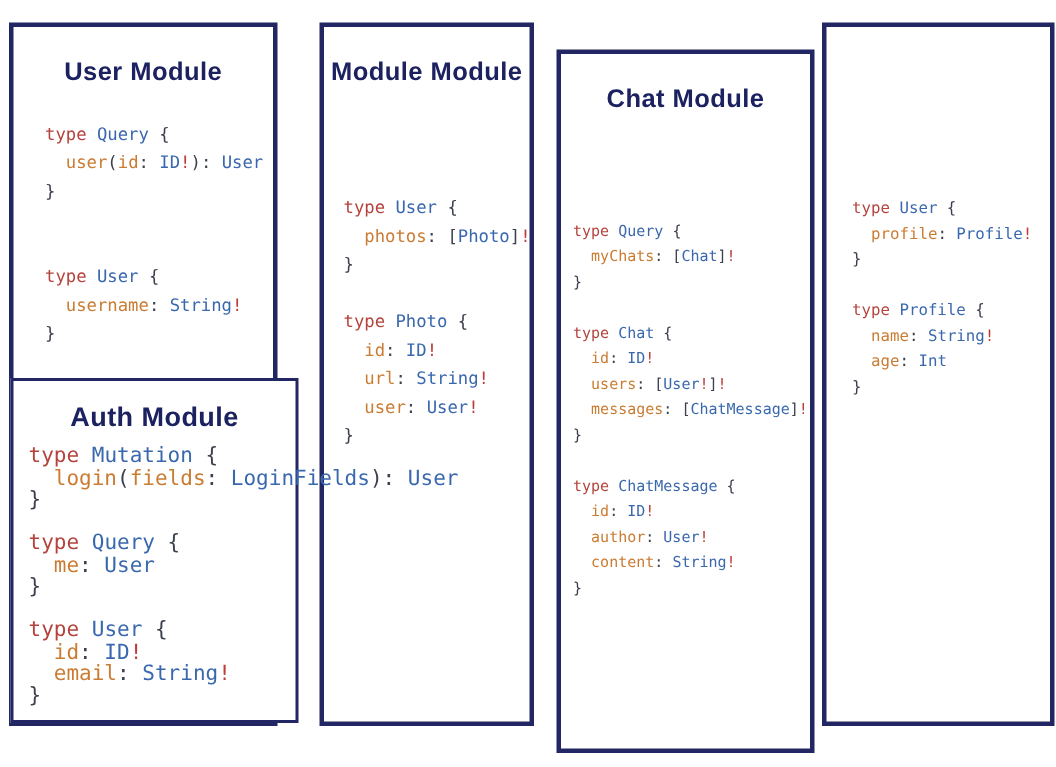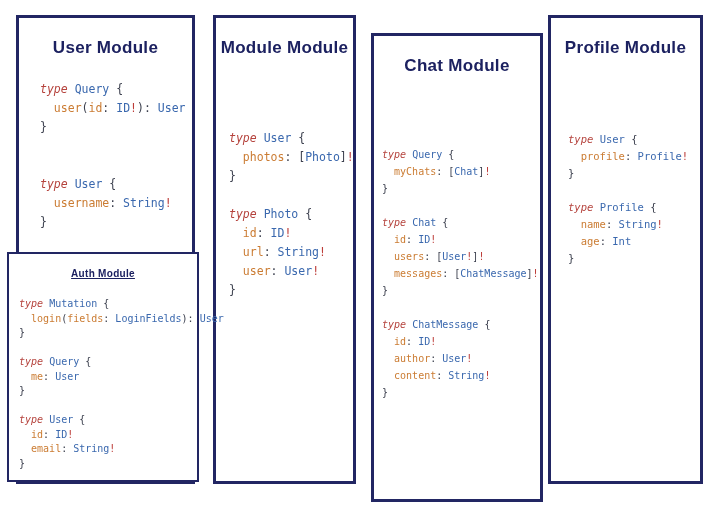--- a/index.html
+++ b/index.html
@@ -19,56 +19,55 @@
     height:511px;
     background:#ffffff;
     overflow:hidden;
   }
   .panel{
     position:absolute;
     box-sizing:border-box;
     background:#ffffff;
     border:3px solid var(--border);
   }
-  .panel-user{left:16px;top:15px;width:179px;height:469px;}
+  .panel-user{left:6px;top:15px;width:179px;height:469px;}
   .panel-gallery{left:213px;top:15px;width:143px;height:469px;}
   .panel-chat{left:371px;top:33px;width:172px;height:469px;}
   .panel-profile{left:548px;top:15px;width:155px;height:469px;}
   .panel-auth{
     left:7px;top:252px;width:192px;height:230px;
     border-width:2px;
     z-index:2;
   }
   .module-title{
     display:block;
     text-align:center;
     font-weight:bold;
     font-size:17px;
     letter-spacing:0.3px;
     color:var(--title);
     padding-top:20px;
   }
   .panel-auth .module-title{
-    font-size:10px;
+    font-size:18px;
     padding-top:14px;
-    text-decoration:underline;
   }
   pre.code{
     position:absolute;
     margin:0;
     font-family:"DejaVu Sans Mono","Liberation Mono",monospace;
     color:var(--punct);
   }
   .code-user{left:21px;top:62px;font-size:11.5px;line-height:19px;}
   .code-gallery{left:13px;top:111px;font-size:11.5px;line-height:19px;}
   .code-chat{left:8px;top:110px;font-size:10px;line-height:17px;}
   .code-profile{left:17px;top:113px;font-size:10.5px;line-height:17px;}
-  .code-auth{left:10px;top:43px;font-size:10px;line-height:14.5px;}
+  .code-auth{left:10px;top:43px;font-size:14px;line-height:14.5px;}
   .cl{white-space:pre;}
-  .tok-k{color:var(--keyword);font-style:italic;}
+  .tok-k{color:var(--keyword);}
   .tok-t{color:var(--type);}
   .tok-f{color:var(--field);}
   .tok-p{color:var(--punct);}
   .tok-b{color:var(--bang);}
 </style>
 </head>
 <body>
 
 <div class="canvas">
 
@@ -81,21 +80,20 @@
     <span class="module-title">Module Module</span>
     <pre class="code code-gallery"><div class="cl"><span class="tok-k">type</span><span class="tok-p"> </span><span class="tok-t">User</span><span class="tok-p"> {</span></div><div class="cl"><span class="tok-p">  </span><span class="tok-f">photos</span><span class="tok-p">: [</span><span class="tok-t">Photo</span><span class="tok-p">]</span><span class="tok-b">!</span></div><div class="cl"><span class="tok-p">}</span></div><div class="cl">&nbsp;</div><div class="cl"><span class="tok-k">type</span><span class="tok-p"> </span><span class="tok-t">Photo</span><span class="tok-p"> {</span></div><div class="cl"><span class="tok-p">  </span><span class="tok-f">id</span><span class="tok-p">: </span><span class="tok-t">ID</span><span class="tok-b">!</span></div><div class="cl"><span class="tok-p">  </span><span class="tok-f">url</span><span class="tok-p">: </span><span class="tok-t">String</span><span class="tok-b">!</span></div><div class="cl"><span class="tok-p">  </span><span class="tok-f">user</span><span class="tok-p">: </span><span class="tok-t">User</span><span class="tok-b">!</span></div><div class="cl"><span class="tok-p">}</span></div></pre>
   </div>
 
   <div class="panel panel-chat">
     <span class="module-title">Chat Module</span>
     <pre class="code code-chat"><div class="cl"><span class="tok-k">type</span><span class="tok-p"> </span><span class="tok-t">Query</span><span class="tok-p"> {</span></div><div class="cl"><span class="tok-p">  </span><span class="tok-f">myChats</span><span class="tok-p">: [</span><span class="tok-t">Chat</span><span class="tok-p">]</span><span class="tok-b">!</span></div><div class="cl"><span class="tok-p">}</span></div><div class="cl">&nbsp;</div><div class="cl"><span class="tok-k">type</span><span class="tok-p"> </span><span class="tok-t">Chat</span><span class="tok-p"> {</span></div><div class="cl"><span class="tok-p">  </span><span class="tok-f">id</span><span class="tok-p">: </span><span class="tok-t">ID</span><span class="tok-b">!</span></div><div class="cl"><span class="tok-p">  </span><span class="tok-f">users</span><span class="tok-p">: [</span><span class="tok-t">User</span><span class="tok-b">!</span><span class="tok-p">]</span><span class="tok-b">!</span></div><div class="cl"><span class="tok-p">  </span><span class="tok-f">messages</span><span class="tok-p">: [</span><span class="tok-t">ChatMessage</span><span class="tok-p">]</span><span class="tok-b">!</span></div><div class="cl"><span class="tok-p">}</span></div><div class="cl">&nbsp;</div><div class="cl"><span class="tok-k">type</span><span class="tok-p"> </span><span class="tok-t">ChatMessage</span><span class="tok-p"> {</span></div><div class="cl"><span class="tok-p">  </span><span class="tok-f">id</span><span class="tok-p">: </span><span class="tok-t">ID</span><span class="tok-b">!</span></div><div class="cl"><span class="tok-p">  </span><span class="tok-f">author</span><span class="tok-p">: </span><span class="tok-t">User</span><span class="tok-b">!</span></div><div class="cl"><span class="tok-p">  </span><span class="tok-f">content</span><span class="tok-p">: </span><span class="tok-t">String</span><span class="tok-b">!</span></div><div class="cl"><span class="tok-p">}</span></div></pre>
   </div>
 
   <div class="panel panel-profile">
-    <span class="module-title">Profile Module</span>
     <pre class="code code-profile"><div class="cl"><span class="tok-k">type</span><span class="tok-p"> </span><span class="tok-t">User</span><span class="tok-p"> {</span></div><div class="cl"><span class="tok-p">  </span><span class="tok-f">profile</span><span class="tok-p">: </span><span class="tok-t">Profile</span><span class="tok-b">!</span></div><div class="cl"><span class="tok-p">}</span></div><div class="cl">&nbsp;</div><div class="cl"><span class="tok-k">type</span><span class="tok-p"> </span><span class="tok-t">Profile</span><span class="tok-p"> {</span></div><div class="cl"><span class="tok-p">  </span><span class="tok-f">name</span><span class="tok-p">: </span><span class="tok-t">String</span><span class="tok-b">!</span></div><div class="cl"><span class="tok-p">  </span><span class="tok-f">age</span><span class="tok-p">: </span><span class="tok-t">Int</span></div><div class="cl"><span class="tok-p">}</span></div></pre>
   </div>
 
   <div class="panel panel-auth">
     <span class="module-title">Auth Module</span>
     <pre class="code code-auth"><div class="cl"><span class="tok-k">type</span><span class="tok-p"> </span><span class="tok-t">Mutation</span><span class="tok-p"> {</span></div><div class="cl"><span class="tok-p">  </span><span class="tok-f">login</span><span class="tok-p">(</span><span class="tok-f">fields</span><span class="tok-p">: </span><span class="tok-t">LoginFields</span><span class="tok-p">): </span><span class="tok-t">User</span></div><div class="cl"><span class="tok-p">}</span></div><div class="cl">&nbsp;</div><div class="cl"><span class="tok-k">type</span><span class="tok-p"> </span><span class="tok-t">Query</span><span class="tok-p"> {</span></div><div class="cl"><span class="tok-p">  </span><span class="tok-f">me</span><span class="tok-p">: </span><span class="tok-t">User</span></div><div class="cl"><span class="tok-p">}</span></div><div class="cl">&nbsp;</div><div class="cl"><span class="tok-k">type</span><span class="tok-p"> </span><span class="tok-t">User</span><span class="tok-p"> {</span></div><div class="cl"><span class="tok-p">  </span><span class="tok-f">id</span><span class="tok-p">: </span><span class="tok-t">ID</span><span class="tok-b">!</span></div><div class="cl"><span class="tok-p">  </span><span class="tok-f">email</span><span class="tok-p">: </span><span class="tok-t">String</span><span class="tok-b">!</span></div><div class="cl"><span class="tok-p">}</span></div></pre>
   </div>
 
 </div>
 

